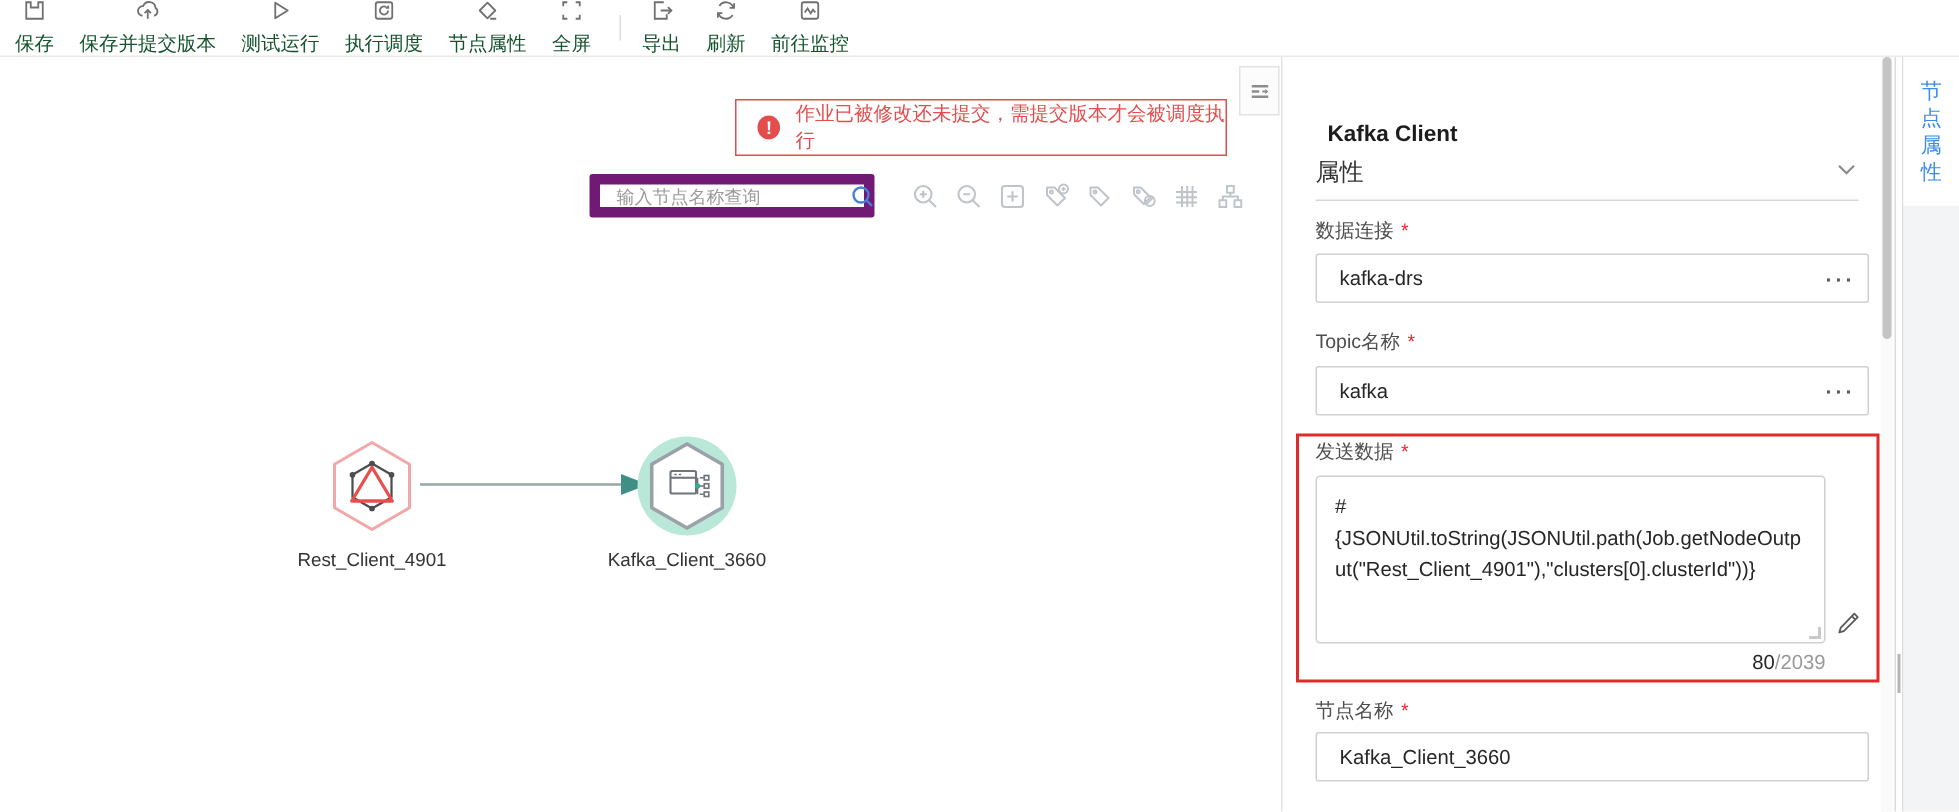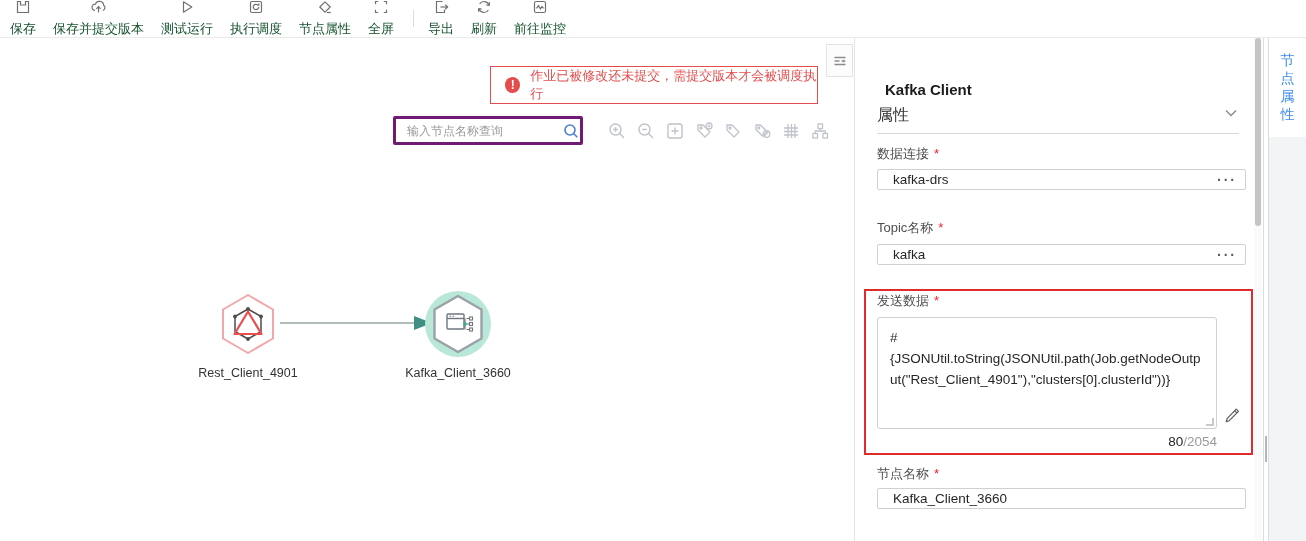--- a/index.html
+++ b/index.html
@@ -15,41 +15,41 @@
   .tb-divider { width:1px; height:17px; background:#dcdcdc; margin:0 14px 0 2px; }
   
   .canvas { position:absolute; left:0; top:39px; width:854px; height:502px; background:#fff; }
   .warning { position:absolute; left:490px; top:27px; width:328px; height:38px;
     border:1px solid #e34d4d; background:#fff; display:flex; align-items:center;
     padding-left:14px; gap:10px; }
   .warning-text { font-size:13px; color:#e34d4d; }
   .warn-badge { width:16px; height:16px; border-radius:50%; background:#e34d4d; color:#fff;
     font-size:12px; font-weight:bold; display:flex; align-items:center; justify-content:center; }
   .search-box { position:absolute; left:393px; top:77px; width:190px; height:29px;
-    border:3px solid #701a75; border-radius:2px; background:#fff; display:flex; align-items:center; }
+    border:7px solid #701a75; border-radius:2px; background:#fff; display:flex; align-items:center; }
   .search-box input { flex:1; border:none; outline:none; font-size:12px; color:#333;
     padding-left:11px; font-family:inherit; background:transparent; }
   .search-box input::placeholder { color:#9a9a9a; }
   .search-btn { width:34px; display:flex; align-items:center; justify-content:center; cursor:pointer; }
   .canvas-tools { position:absolute; left:606px; top:81px; display:flex; gap:7px; align-items:center; }
   .ct-btn { width:22px; height:22px; display:flex; align-items:center; justify-content:center; cursor:pointer; }
   .node { position:absolute; width:70px; cursor:pointer; }
   .node-label { position:absolute; width:160px; text-align:center; font-size:12.5px; color:#333; }
   
   .panel { position:absolute; left:854px; top:38px; width:400px; height:503px;
     background:#fff; border-left:1px solid #e4e4e4; }
   .panel-title { position:absolute; left:30px; top:15px; font-size:15px; font-weight:bold; color:#1c1c1c;margin-top:28px; }
   .section-head { position:absolute; left:22px; top:60px; width:362px; height:34px;
     display:flex; align-items:center; justify-content:space-between; cursor:pointer;
     border-bottom:0; }
   .section-title { font-size:16px; color:#333; }
   .section-divider { position:absolute; left:22px; top:95px; width:362px; border-bottom:1px solid #d8d8d8; }
   .field-label { position:absolute; left:22px; font-size:13px; color:#4d4d4d; }
   .req { color:#f5222d; margin-left:5px; }
-  .pinput { position:absolute; left:22px; width:369px; height:21px; border:1px solid #d0d0d0;
+  .pinput { position:absolute; left:22px; width:369px; height:33px; border:1px solid #d0d0d0;
     border-radius:2px; background:#fff; display:flex; align-items:center; }
   .pinput input { flex:1; border:none; outline:none; font-size:13.5px; color:#262626;
     padding-left:15px; font-family:inherit; background:transparent; }
   .ellipsis-btn { width:36px; text-align:center; font-size:14px; font-weight:bold; color:#595959;
     letter-spacing:2px; cursor:pointer; line-height:26px; user-select:none; }
   .payload-area { position:absolute; left:22px; top:279px; width:340px; height:112px;
     border:1px solid #d0d0d0; border-radius:3px; background:#fff; }
   .payload-area textarea { width:100%; height:100%; border:none; outline:none; resize:none;
     font-family:inherit; font-size:13.5px; line-height:21px; color:#262626;
     padding:9px 12px; word-break:break-all; white-space:pre-wrap; background:transparent; }
@@ -332,21 +332,21 @@
 {JSONUtil.toString(JSONUtil.path(Job.getNodeOutput("Rest_Client_4901"),"clusters[0].clusterId"))}</textarea>
     <span class="resize-corner"></span>
   </div>
   <span class="pencil-btn">
     <svg width="19" height="19" viewBox="0 0 19 19" fill="none" stroke="#595959" stroke-width="1.2">
         <path d="M13.2 3.1l2.3 2.3-9.3 9.3-3 .9.9-3 9.1-9.5Z" stroke-linejoin="round"></path>
         <path d="M11.7 4.9l2.3 2.3"></path>
       </svg>
   </span>
   <div class="char-counter">
-    <span class="char-count">80</span><span class="char-max">/2054</span>
+    <span class="char-count">80</span><span class="char-max">/2039</span>
   </div>
   <div class="red-highlight"></div>
 
   <div class="field-label" style="top:427px;">
     <span>节点名称</span><span class="req">*</span>
   </div>
   <div class="pinput" style="top:450px;">
     <input type="text" value="Kafka_Client_3660" style="">
   </div>
 </div>

